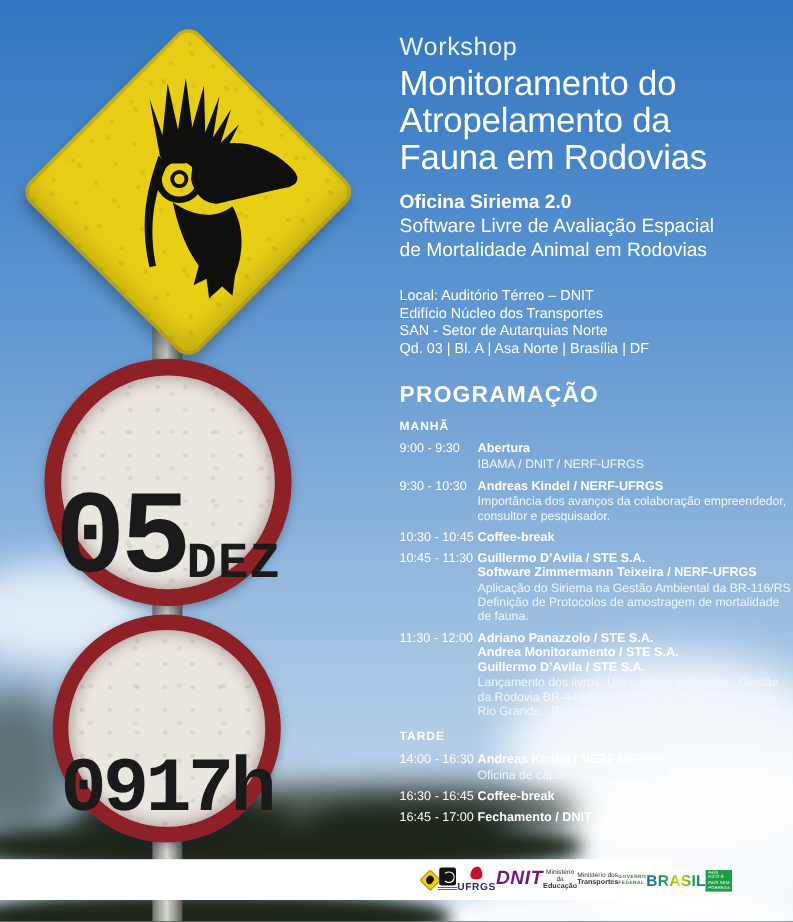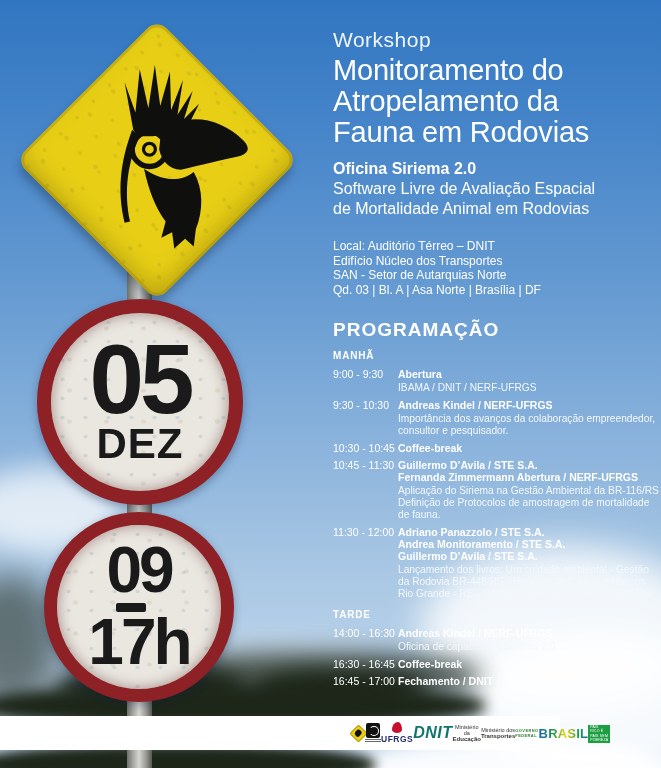--- a/index.html
+++ b/index.html
@@ -23,25 +23,25 @@
   .post{position:absolute;left:127px;top:256px;width:25px;height:512px;z-index:3;
     background:linear-gradient(90deg,#70716c 0%,#a8a9a3 25%,#d6d6d2 48%,#9b9c96 75%,#585953 100%);}
   
   .diamond{position:absolute;left:57px;top:60px;width:200px;height:200px;z-index:4;
     background:#e8cf16;border-radius:14px;transform:rotate(45deg);
     background-image:radial-gradient(rgba(120,100,10,.14) 1.5px,transparent 2.5px),radial-gradient(rgba(90,80,20,.12) 2px,transparent 3px);
     background-size:27px 23px,41px 33px;
     box-shadow:inset 0 0 0 3px rgba(150,128,12,.35),inset -8px -8px 20px rgba(120,100,10,.35),4px 6px 10px rgba(20,40,70,.35);}
   .diamond svg{position:absolute;left:-8px;top:-8px;width:216px;height:216px;transform:rotate(-45deg);}
   .csign{position:absolute;border-radius:50%;z-index:4;border:14px solid #8d2126;
-    background-color:#eae7e1;color:#1a1a1a;display:flex;flex-direction:column;align-items:center;justify-content:center;
+    background-color:#eae7e1;color:#1a1a1a;display:flex;flex-direction:row;align-items:flex-end;justify-content:center;
     background-image:radial-gradient(rgba(110,140,170,.20) 1.5px,transparent 2.6px),radial-gradient(rgba(165,140,90,.16) 2px,transparent 3px);
     background-size:23px 19px,37px 31px;
     box-shadow:inset 0 0 14px rgba(70,20,15,.45),0 3px 8px rgba(15,35,70,.35);
-    font-family:Liberation Sans, sans-serif;font-weight:700;}
+    font-family:Liberation Mono, monospace;font-weight:700;}
   .sign-date{left:37px;top:299px;width:178px;height:178px;}
   .sign-hours{left:44px;top:512px;width:164px;height:164px;border-width:13px;}
   .big-num{font-size:98px;line-height:.82;letter-spacing:-4px;}
   .month{font-size:42px;line-height:1;letter-spacing:1px;margin-top:3px;}
   .hr-num{font-size:64px;line-height:.9;letter-spacing:-3px;}
   .dash{width:30px;height:9px;background:#1a1a1a;border-radius:2px;margin:3px 0 2px 0;transform:translateX(-8px);}
   
   .col{position:absolute;left:333px;top:0;width:326px;color:#fff;z-index:5;}
   .workshop{margin-top:28px;font-size:21px;letter-spacing:.5px;color:#eef5fb;}
   .title{margin-top:3px;font-size:29px;line-height:31px;letter-spacing:-.2px;}
@@ -60,21 +60,21 @@
   .footer{position:absolute;left:0;top:716px;width:560px;height:34px;background:#ffffff;z-index:6;}
   .logos{position:absolute;left:352px;right:28px;top:0;height:34px;display:flex;align-items:center;justify-content:space-between;}
   .logo{display:flex;flex-direction:column;align-items:center;justify-content:center;}
   .mini-diamond{width:13px;height:13px;background:#e8cf16;border-radius:2px;transform:rotate(45deg);position:relative;box-shadow:inset 0 0 0 1px rgba(120,100,10,.5);}
   .mini-diamond::after{content:"";position:absolute;left:3px;top:3px;width:6px;height:7px;background:#111;border-radius:50% 50% 40% 60%;}
   .nerf{width:14px;height:15px;background:#111;border-radius:2px;position:relative;}
   .nerf::after{content:"";position:absolute;left:3px;top:3px;width:8px;height:8px;border:1.5px solid #fff;border-radius:50%;border-left-color:transparent;}
   .nerf-lines{width:16px;height:4px;margin-top:1px;background:repeating-linear-gradient(180deg,#666 0 1px,transparent 1px 2px);}
   .ufrgs-flame{width:10px;height:11px;background:#c8102e;border-radius:60% 40% 50% 50%/70% 70% 30% 30%;margin-bottom:1px;}
   .ufrgs-text{font-size:8.5px;font-weight:700;color:#262c6e;letter-spacing:.5px;}
-  .dnit-text{font-size:16px;font-weight:700;font-style:italic;color:#0f766e;letter-spacing:.5px;}
+  .dnit-text{font-size:16px;font-weight:700;font-style:italic;color:#701a75;letter-spacing:.5px;}
   .ministry{font-size:5.5px;color:#333;text-align:center;line-height:6px;}
   .ministry .m2{font-weight:700;font-size:6px;}
   .brasil{display:flex;flex-direction:row;align-items:center;}
   .brasil-top{font-size:4px;font-weight:700;color:#2e7d32;letter-spacing:.4px;line-height:5px;}
   .brasil-word{font-size:13px;font-weight:800;line-height:13px;letter-spacing:.2px;
     background:linear-gradient(90deg,#1467b2 0%,#1e9e43 30%,#ffd400 55%,#1e9e43 80%,#1467b2 100%);
     -webkit-background-clip:text;background-clip:text;color:transparent;}
   .brasil-bar{margin-top:1px;background:#1e9e43;color:#fff;font-size:3.5px;line-height:4.5px;padding:0 2px;letter-spacing:.2px;}
 </style>
 </head>
@@ -162,21 +162,21 @@
         <div class="session">
           <div class="time">10:30 - 10:45</div>
           <div class="sbody">
             <div class="speaker">Coffee-break</div>
           </div>
         </div>
         <div class="session">
           <div class="time">10:45 - 11:30</div>
           <div class="sbody">
             <div class="speaker">Guillermo D’Avila / STE S.A.</div>
-            <div class="speaker">Fernanda Zimmermann Abertura / NERF-UFRGS</div>
+            <div class="speaker">Software Zimmermann Teixeira / NERF-UFRGS</div>
             <div class="details">
               <div>Aplicação do Siriema na Gestão Ambiental da BR-116/RS</div>
               <div>Definição de Protocolos de amostragem de mortalidade</div>
               <div>de fauna.</div>
             </div>
           </div>
         </div>
         <div class="session">
           <div class="time">11:30 - 12:00</div>
           <div class="sbody">

